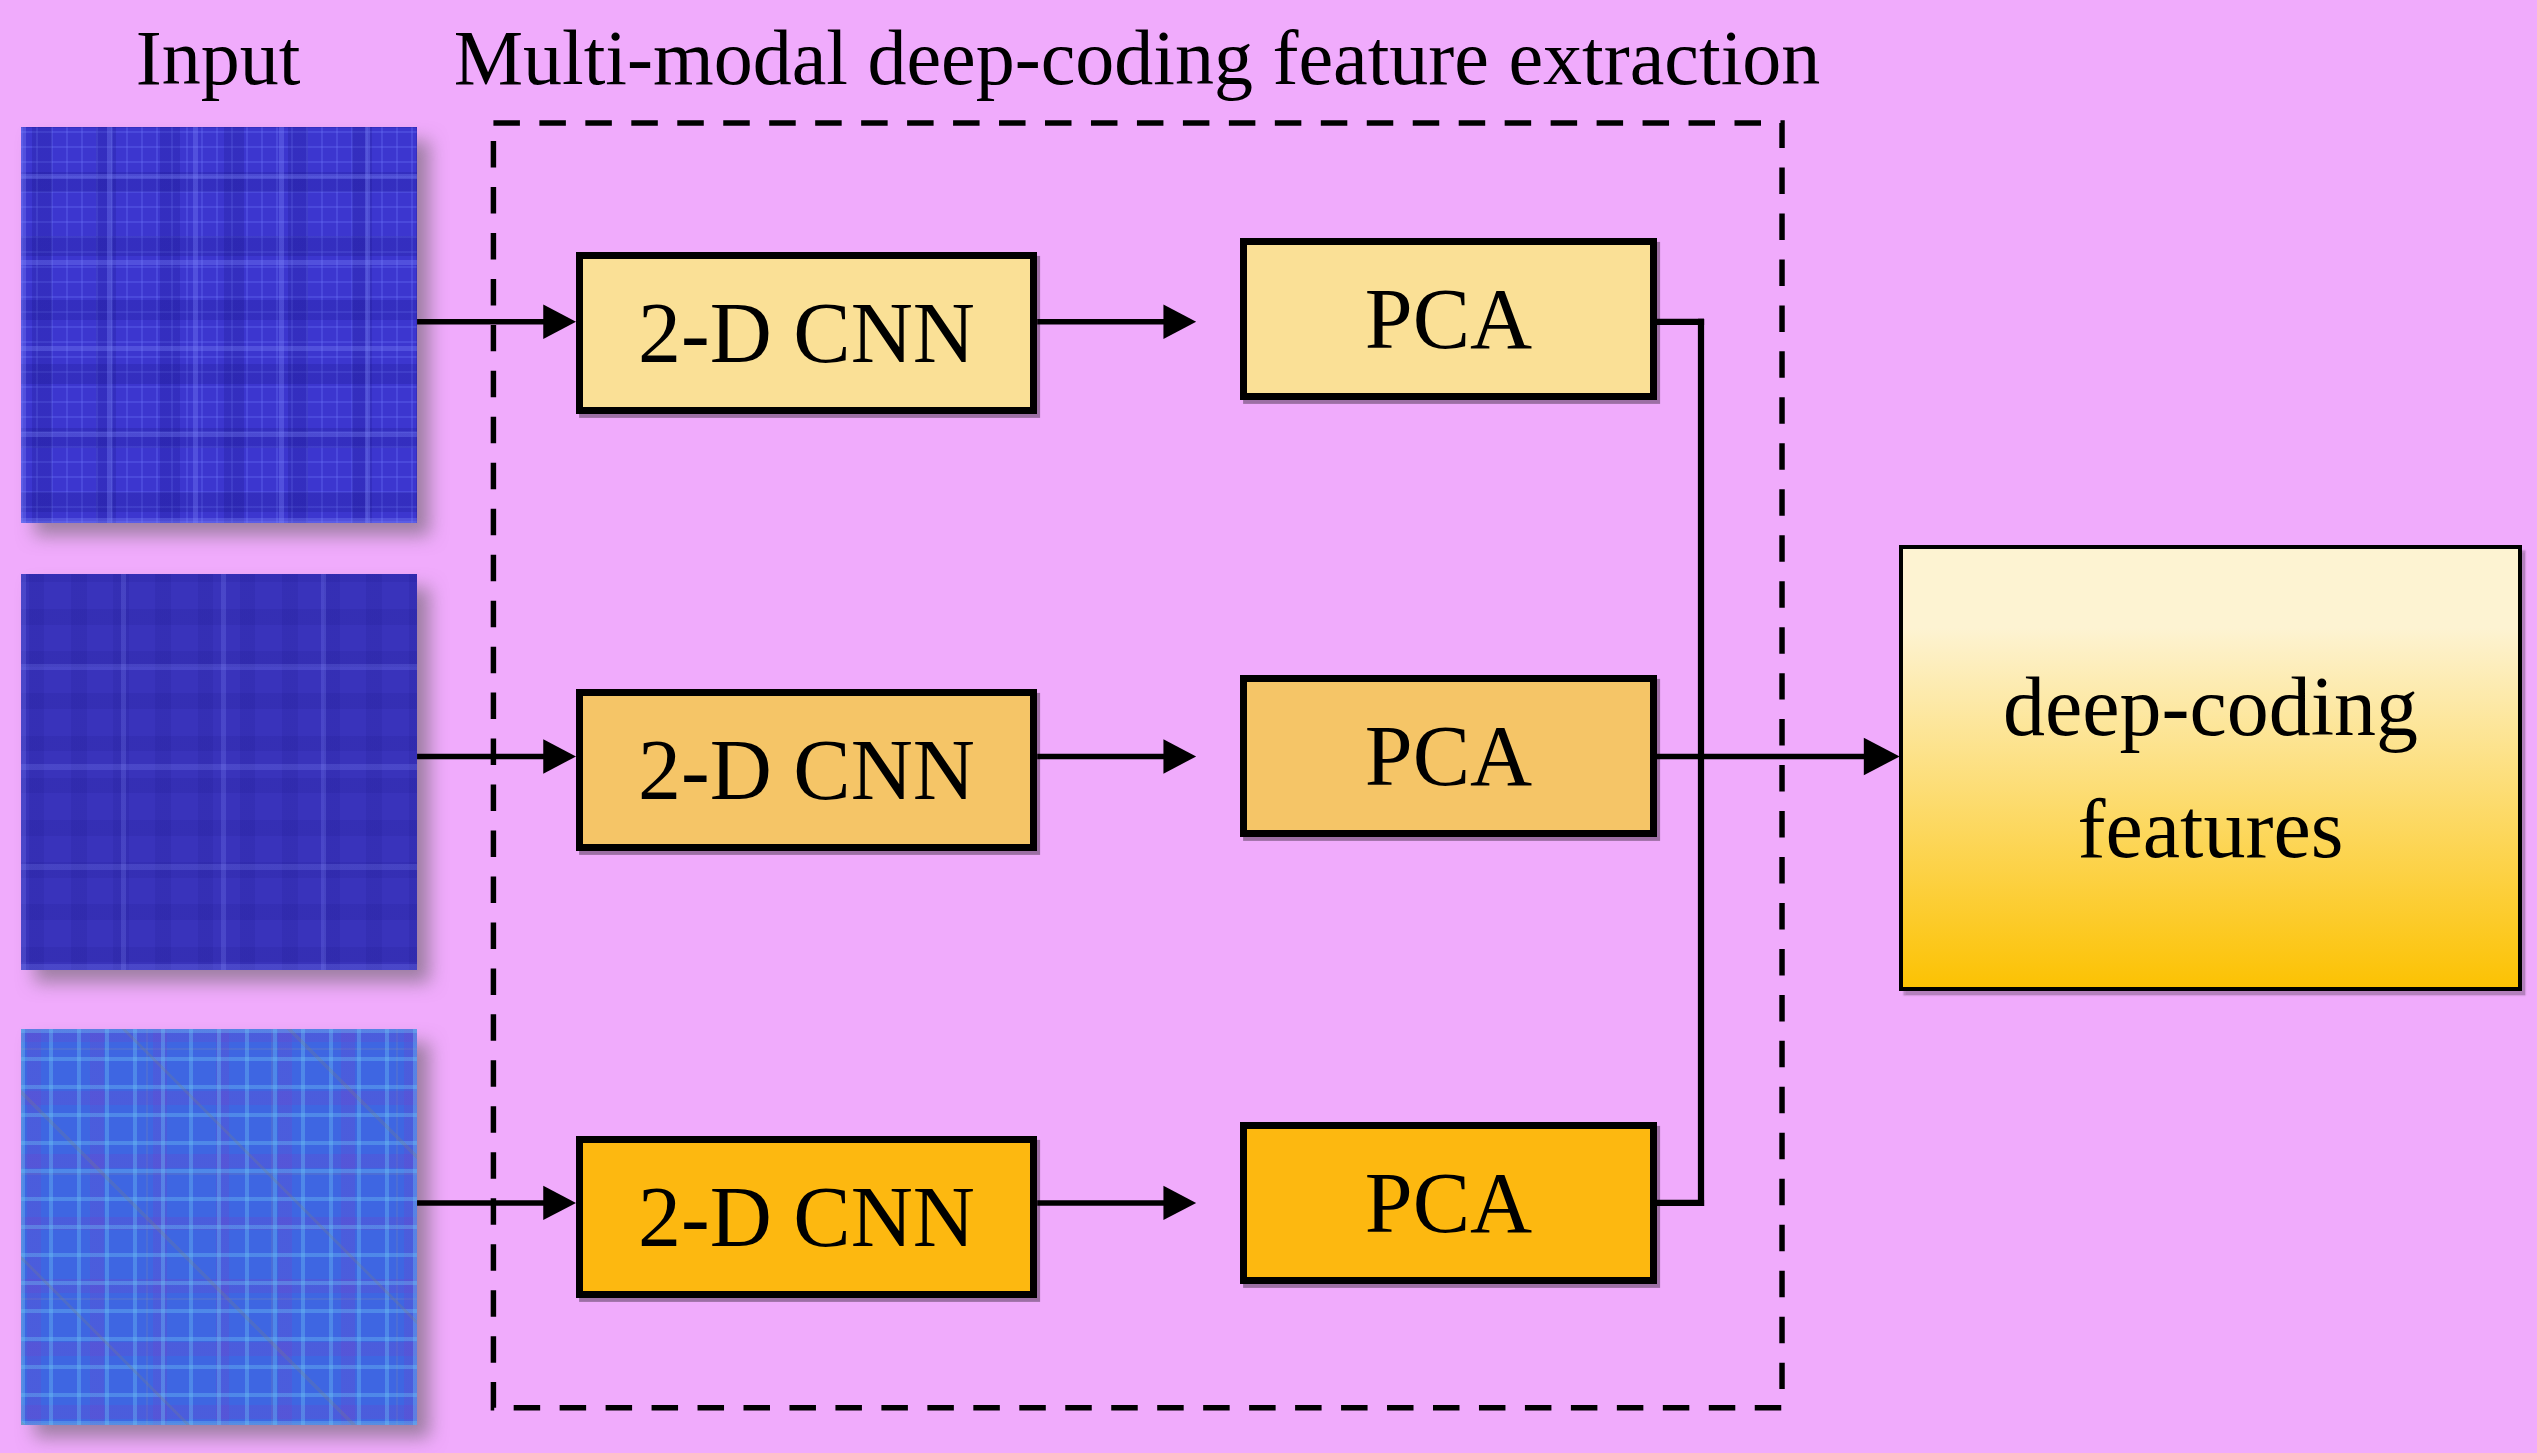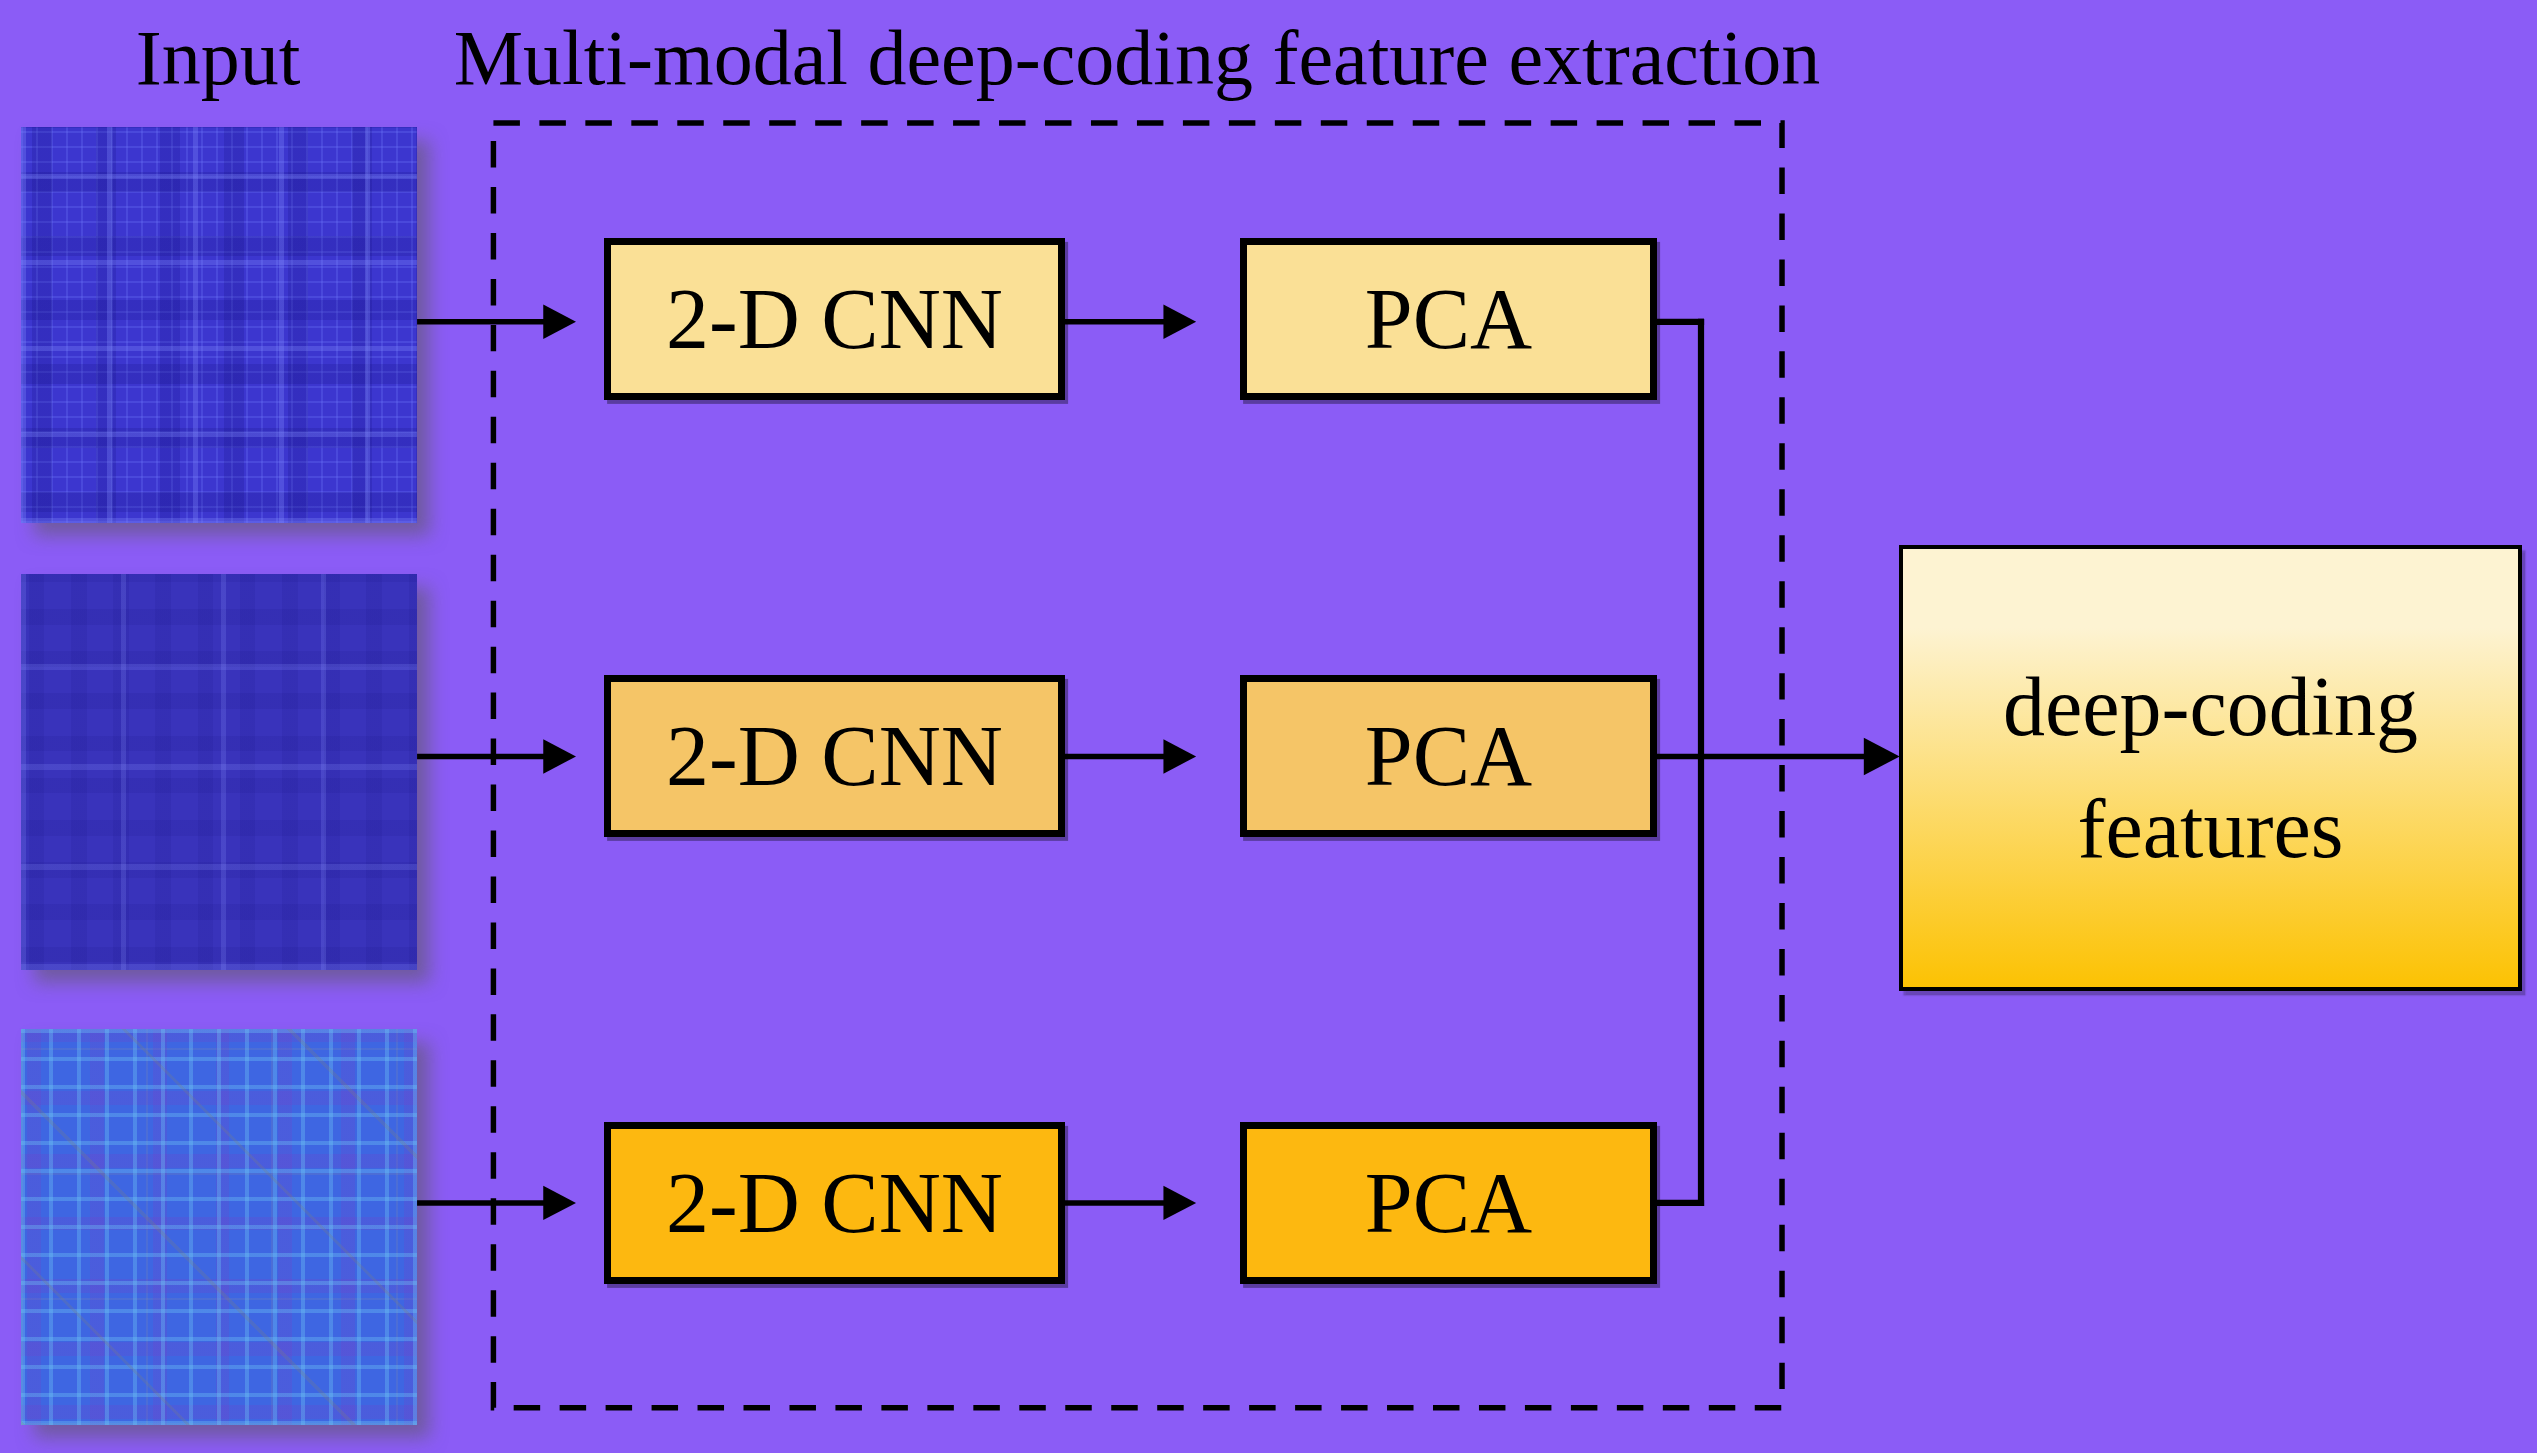--- a/index.html
+++ b/index.html
@@ -1,19 +1,19 @@
 <!DOCTYPE html>
 <html style="font-size:12.5px"><head>
 <meta charset="utf-8">
 <style>
   html,body{margin:0;padding:0;background:#ffffff;}
   #canvas{
     position:relative;
     width:2538px;height:1453px;
-    background:#8b5cf6;
+    background:#f0abfc;
     font-family:"Liberation Serif","DejaVu Serif",serif;
     overflow:hidden;
   }
   .toplabel{
     position:absolute;top:11px;height:93px;
     font-size:78px;color:#000;line-height:93px;
     text-align:center;white-space:nowrap;
   }
   #input-label{left:78px;width:280px;}
   #title-label{left:358px;width:1558px;}
@@ -51,21 +51,21 @@
   }
 
   
   .flowbox{
     position:absolute;height:162px;
     border:7px solid #000;box-sizing:border-box;
     display:flex;align-items:center;justify-content:center;
     font-size:86px;color:#000;
     box-shadow:3.1px 3.9px 0 rgba(0,0,0,.35);
   }
-  .cnn{left:604px;width:461px;}
+  .cnn{left:576px;width:461px;margin-top:14px;}
   .pca{left:1240px;width:417px;}
   .row1{top:238px;}
   .row2{top:675px;}
   .row3{top:1122px;}
 
   
   #output-box{
     position:absolute;left:1899px;top:545px;width:623px;height:446px;
     border:4.7px solid #000;box-sizing:border-box;
     display:flex;flex-direction:column;align-items:center;justify-content:center;

